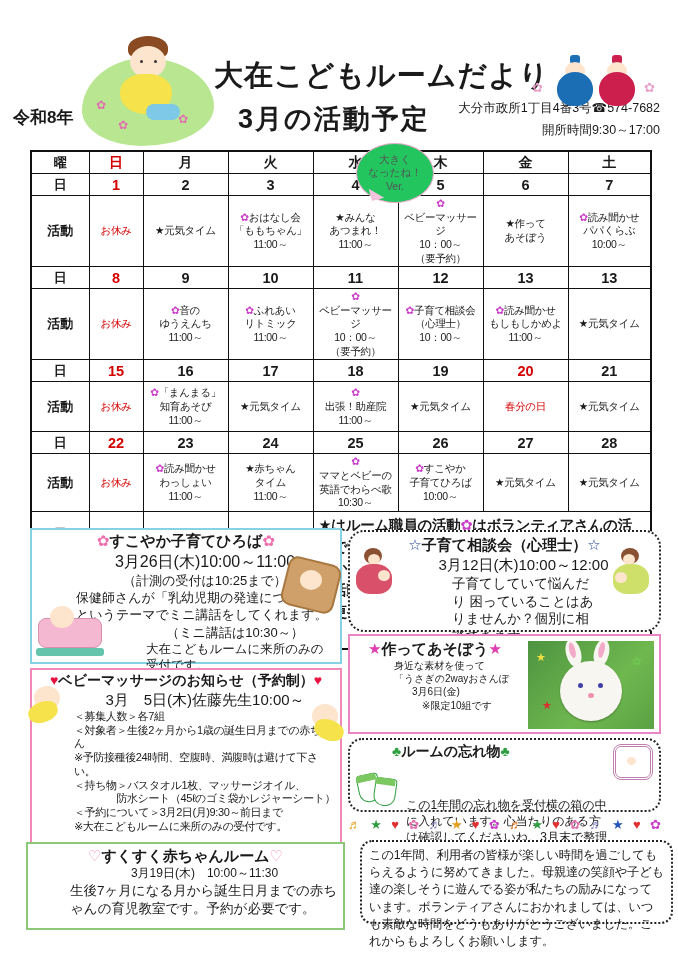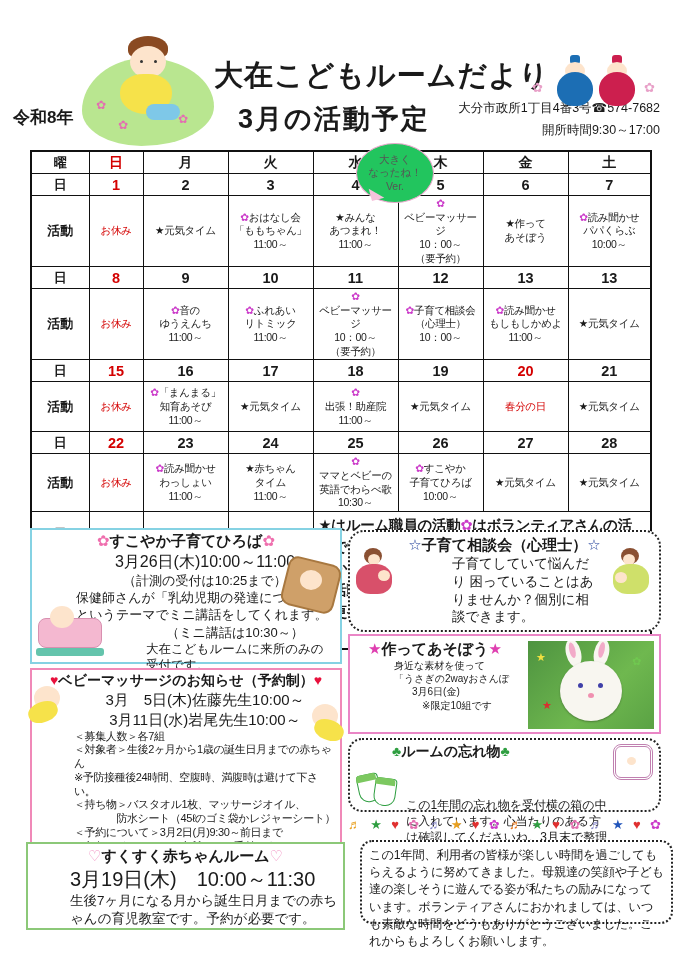--- a/index.html
+++ b/index.html
@@ -61,21 +61,21 @@
   .a4{font-size:13px;text-align:center;padding-left:60px;}
   .a5,.a6{font-size:12.5px;text-align:left;padding-left:72px;}
 
   #box-b{left:30px;top:668px;width:312px;height:192px;border:2px solid #f089b8;padding:2px 4px;}
   #box-b .bx-title{font-size:14px;}
   .b0,.b1{font-size:15px;text-align:center;}
   .b-s{font-size:11px;text-align:left;letter-spacing:-0.4px;line-height:1.25;}
 
   #box-c{left:26px;top:842px;width:319px;height:88px;border:2px solid #8cc878;padding:3px 4px;}
   #box-c .bx-title{font-size:15px;}
-  .c0{font-size:20px;text-align:left;}
+  .c0{font-size:12px;text-align:center;}
   .c1{font-size:13.5px;text-align:left;}
 
   #box-d{left:348px;top:530px;width:313px;height:102px;border:2.5px dotted #222;border-radius:16px;padding:4px 6px;}
   #box-d .bx-title{font-size:15px;}
   .d0{font-size:15px;text-align:center;}
   .d1{font-size:13.5px;padding:0 52px 0 58px;}
 
   #box-e{left:348px;top:634px;width:313px;height:100px;border:2px solid #ea86c6;padding:4px 6px;}
   #box-e .bx-title{text-align:left;font-size:15px;padding-left:12px;}
   .e-ln{font-size:10px;width:168px;}
@@ -333,21 +333,20 @@
   <div class="abs basket" data-name="baby-basket-icon"></div>
   <div class="abs basket-face" data-name="baby-face-icon"></div>
   <div class="abs scale-base" data-name="scale-base-icon"></div>
   <div class="abs scale" data-name="baby-scale-icon"></div>
   <div class="abs scale-baby" data-name="baby-face-icon"></div>
 </div>
 
 <div class="box" id="box-b" data-name="baby-massage-box">
   <div class="bx-title glyphs" data-name="baby-massage-title"><span class="g-heart">♥</span>ベビーマッサージのお知らせ（予約制）<span class="g-heart">♥</span></div>
   <div class="ln b0" data-name="massage-date">3月　5日(木)佐藤先生10:00～</div>
-  <div class="ln b1" data-name="massage-date">3月11日(水)岩尾先生10:00～</div>
   <div class="ln b-s" data-name="massage-line">＜募集人数＞各7組</div>
   <div class="ln b-s" data-name="massage-line">＜対象者＞生後2ヶ月から1歳の誕生日月までの赤ちゃん</div>
   <div class="ln b-s" data-name="massage-line">※予防接種後24時間、空腹時、満腹時は避けて下さい。</div>
   <div class="ln b-s" data-name="massage-line">＜持ち物＞バスタオル1枚、マッサージオイル、</div>
   <div class="ln b-s" data-name="massage-line">　　　　防水シート（45ℓのゴミ袋かレジャーシート）</div>
   <div class="ln b-s" data-name="massage-line">＜予約について＞3月2日(月)9:30～前日まで</div>
   <div class="ln b-s" data-name="massage-line">※大在こどもルームに来所のみの受付です。</div>
   <div class="abs bb-face" style="left:2px;top:16px;" data-name="baby-face-icon"></div>
   <div class="abs bb-body" style="left:-4px;top:32px;transform:rotate(-20deg);" data-name="baby-body-icon"></div>
   <div class="abs bb-face" style="right:2px;top:34px;" data-name="baby-face-icon"></div>
@@ -355,20 +354,21 @@
 </div>
 
 <div class="box" id="box-c" data-name="sukusuku-baby-room-box">
   <div class="bx-title glyphs" data-name="sukusuku-title"><span class="g-hearto">♡</span>すくすく赤ちゃんルーム<span class="g-hearto">♡</span></div>
   <div class="ln c0" data-name="sukusuku-date">3月19日(木)　10:00～11:30</div>
   <div class="ln c1" data-name="sukusuku-line">生後7ヶ月になる月から誕生日月までの赤ちゃんの育児教室です。予約が必要です。</div>
 </div>
 
 <div class="box" id="box-d" data-name="consultation-box">
   <div class="bx-title glyphs" data-name="consultation-title"><span class="g-wstar">☆</span>子育て相談会（心理士）<span class="g-wstar">☆</span></div>
+  <div class="ln d0" data-name="consultation-date">3月12日(木)10:00～12:00</div>
   <div class="ln d1" data-name="consultation-line">子育てしていて悩んだり 困っていることはありませんか？個別に相談できます。</div>
   <div class="abs m-head" style="left:14px;top:16px;" data-name="mother-and-baby-icon"></div>
   <div class="abs m-face" style="left:18px;top:22px;" data-name="mother-face-icon"></div>
   <div class="abs m-body" style="left:6px;top:32px;background:#d8506a;" data-name="mother-body-icon"></div>
   <div class="abs m-baby" style="left:28px;top:38px;" data-name="baby-face-icon"></div>
   <div class="abs m-head" style="right:20px;top:16px;" data-name="mother-and-baby-icon"></div>
   <div class="abs m-face" style="right:24px;top:22px;" data-name="mother-face-icon"></div>
   <div class="abs m-body" style="right:10px;top:32px;background:#cfe06a;" data-name="mother-body-icon"></div>
   <div class="abs m-baby" style="right:32px;top:40px;" data-name="baby-face-icon"></div>
 </div>

